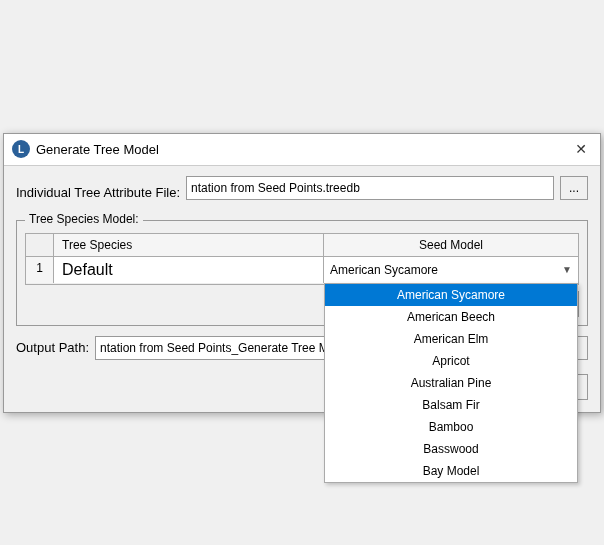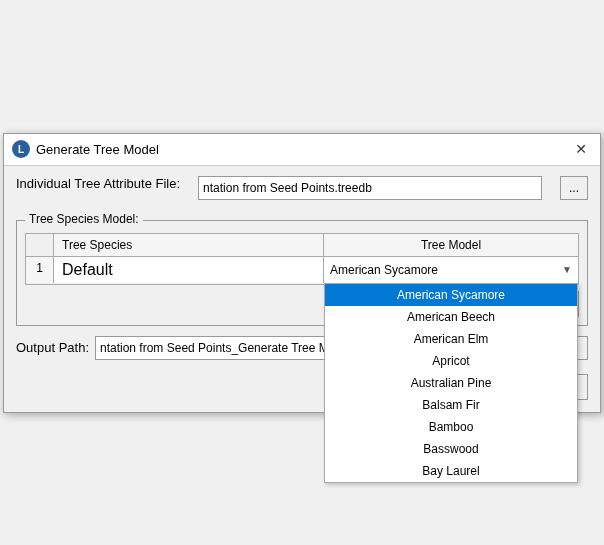--- a/index.html
+++ b/index.html
@@ -59,23 +59,23 @@
       display: flex;
       align-items: center;
       justify-content: center;
       color: #333;
     }
     .dialog-body {
       padding: 10px 12px;
     }
     .field-row {
       display: flex;
-      align-items: flex-start;
+      align-items: flex-end;
       margin-bottom: 10px;
-      gap: 18px;
+      gap: 6px;
     }
     .field-label {
       white-space: nowrap;
       font-size: 13px;
     }
     .field-input {
       flex: 1;
       height: 24px;
       border: 1px solid #999;
       padding: 2px 4px;
@@ -260,42 +260,42 @@
     </div>
 
     <div class="group-box">
       <span class="group-box-legend">Tree Species Model:</span>
 
       <div class="table-container">
 
         <div class="table-header">
           <div class="th-num"></div>
           <div class="th-species">Tree Species</div>
-          <div class="th-model">Tree Model</div>
+          <div class="th-model">Seed Model</div>
         </div>
 
         <div class="table-row-data">
           <div class="td-num">1</div>
           <div class="td-species">Default</div>
           <div class="td-model dropdown-container">
             <div class="model-select-display">
               <span>American Sycamore</span>
               <span class="model-select-arrow">▼</span>
             </div>
 
             <div class="dropdown-list">
               <div class="dropdown-item selected">American Sycamore</div>
               <div class="dropdown-item">American Beech</div>
               <div class="dropdown-item">American Elm</div>
               <div class="dropdown-item">Apricot</div>
               <div class="dropdown-item">Australian Pine</div>
               <div class="dropdown-item">Balsam Fir</div>
               <div class="dropdown-item">Bamboo</div>
               <div class="dropdown-item">Basswood</div>
-              <div class="dropdown-item">Bay Laurel</div>
+              <div class="dropdown-item">Bay Model</div>
             </div>
           </div>
         </div>
       </div>
 
       <div class="add-btn-row">
         <button class="add-model-btn">Add New Model</button>
       </div>
     </div>
 

